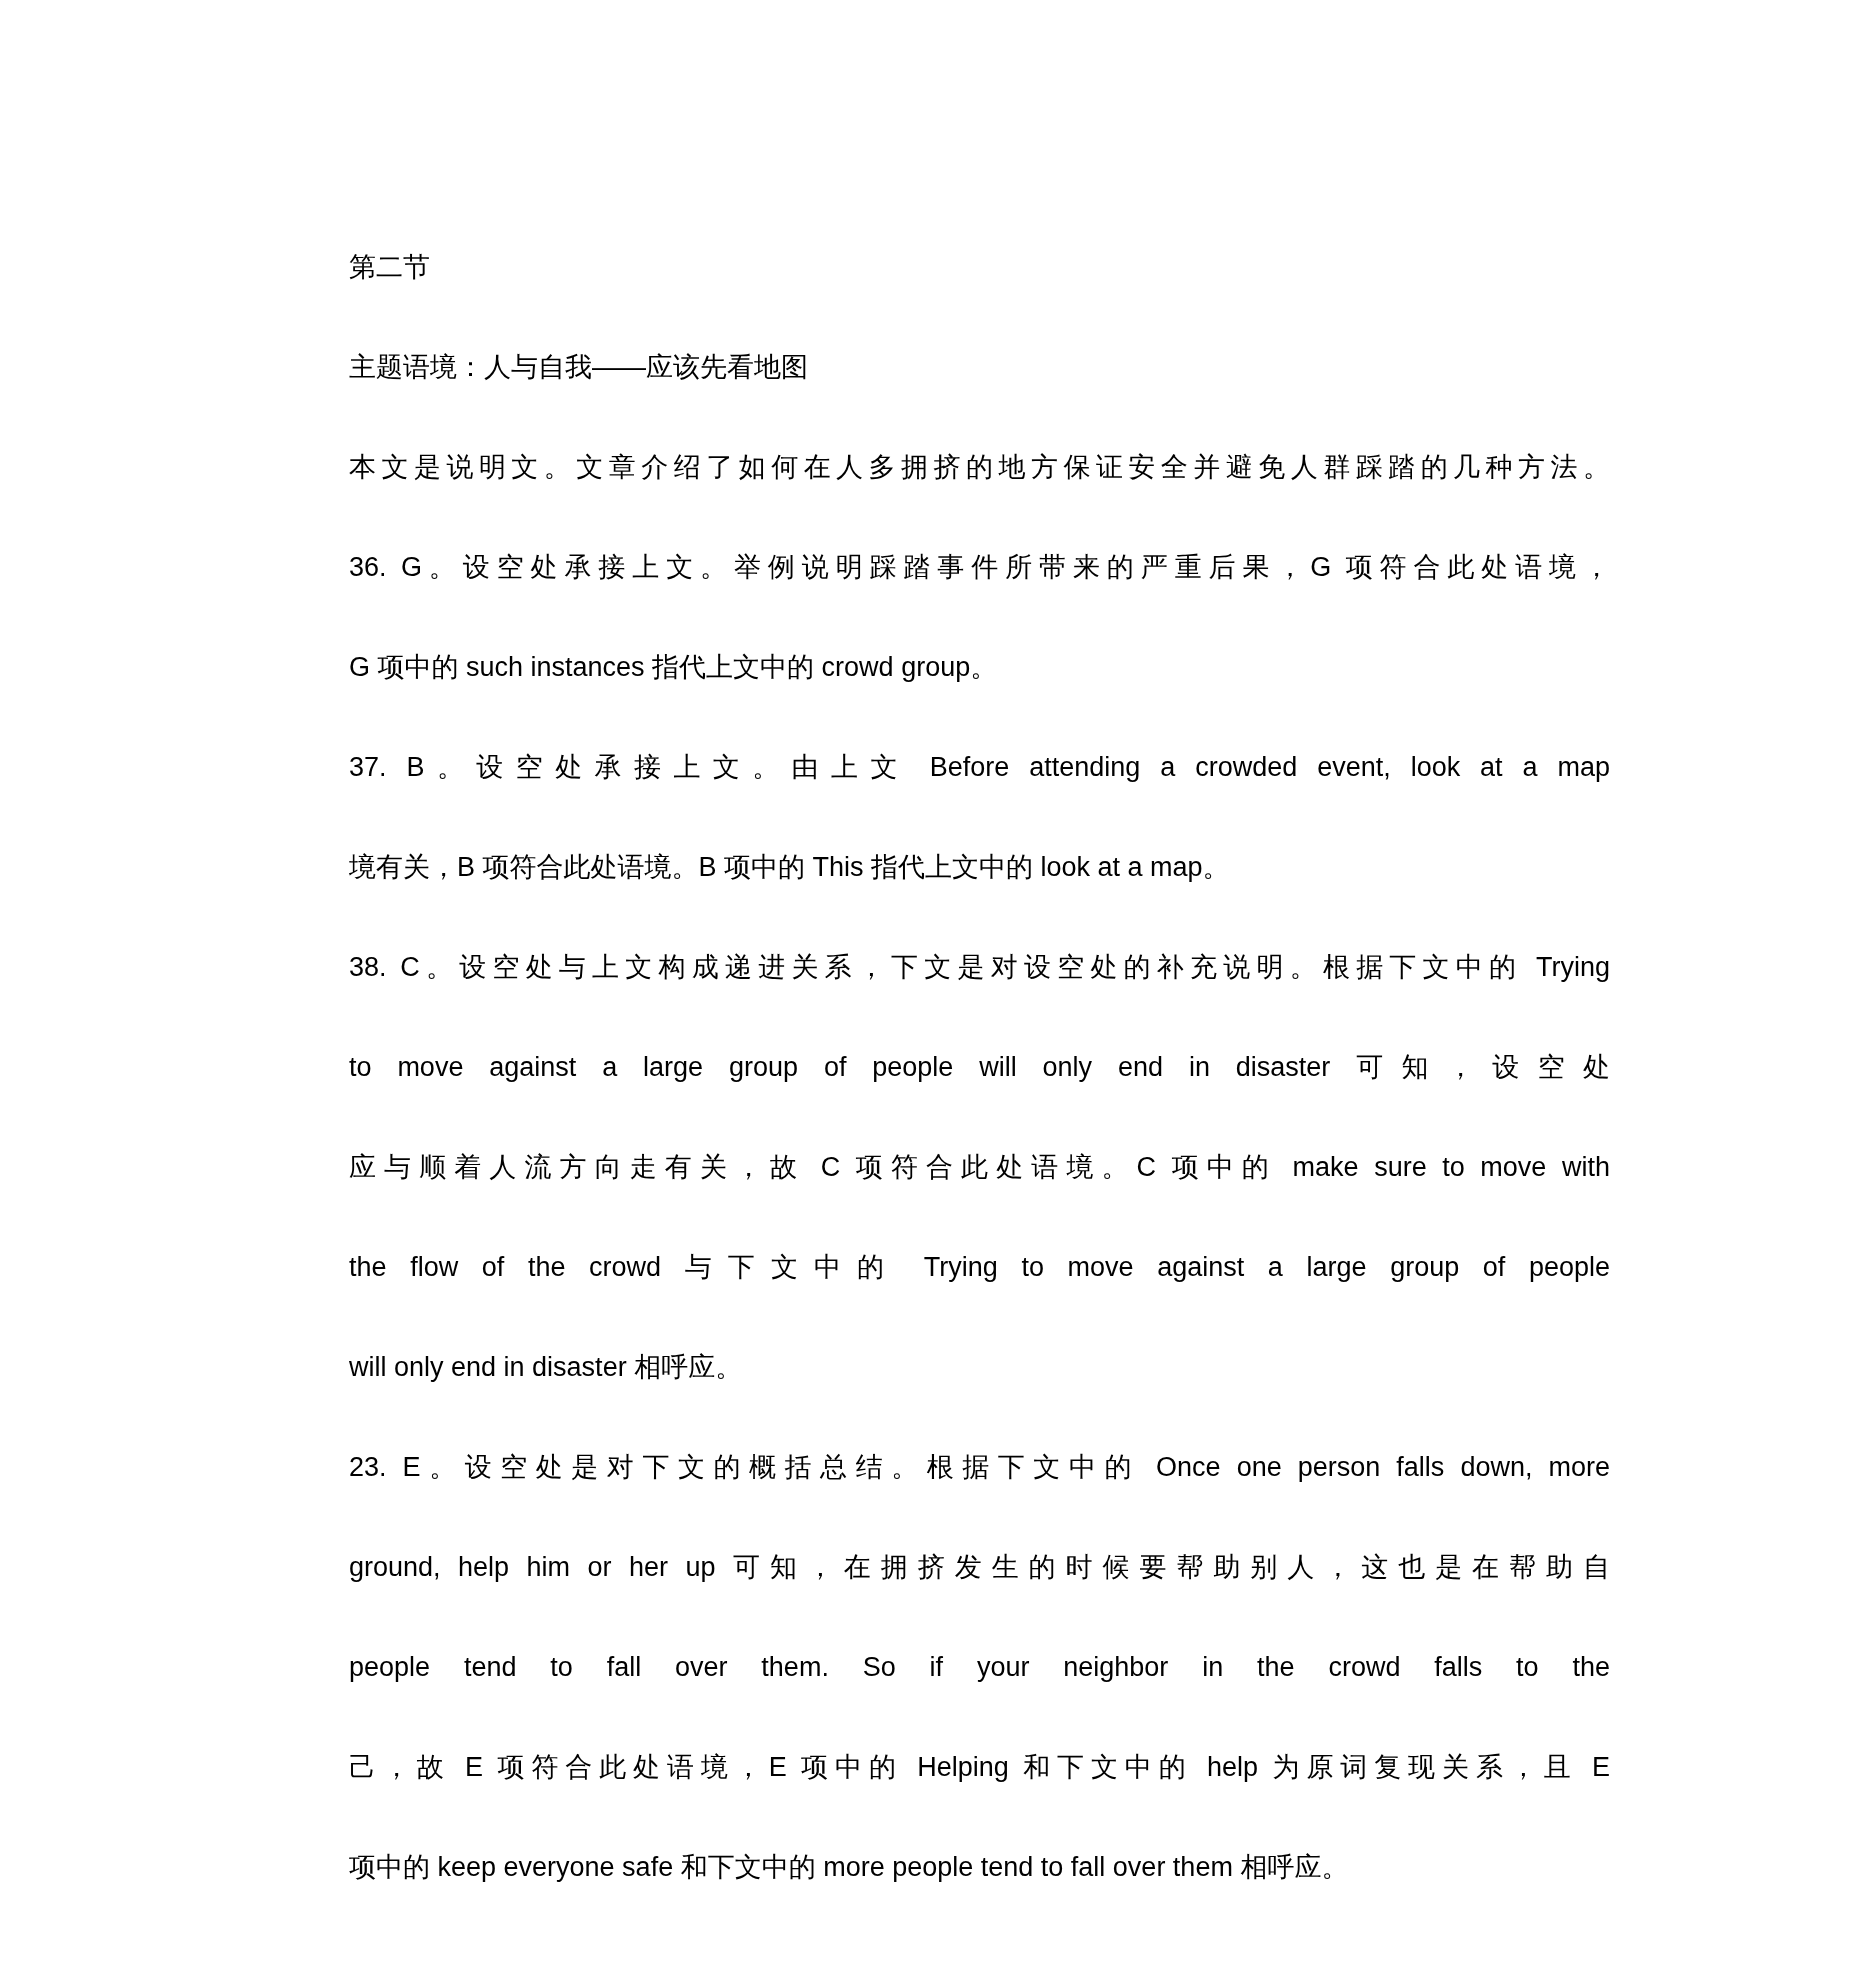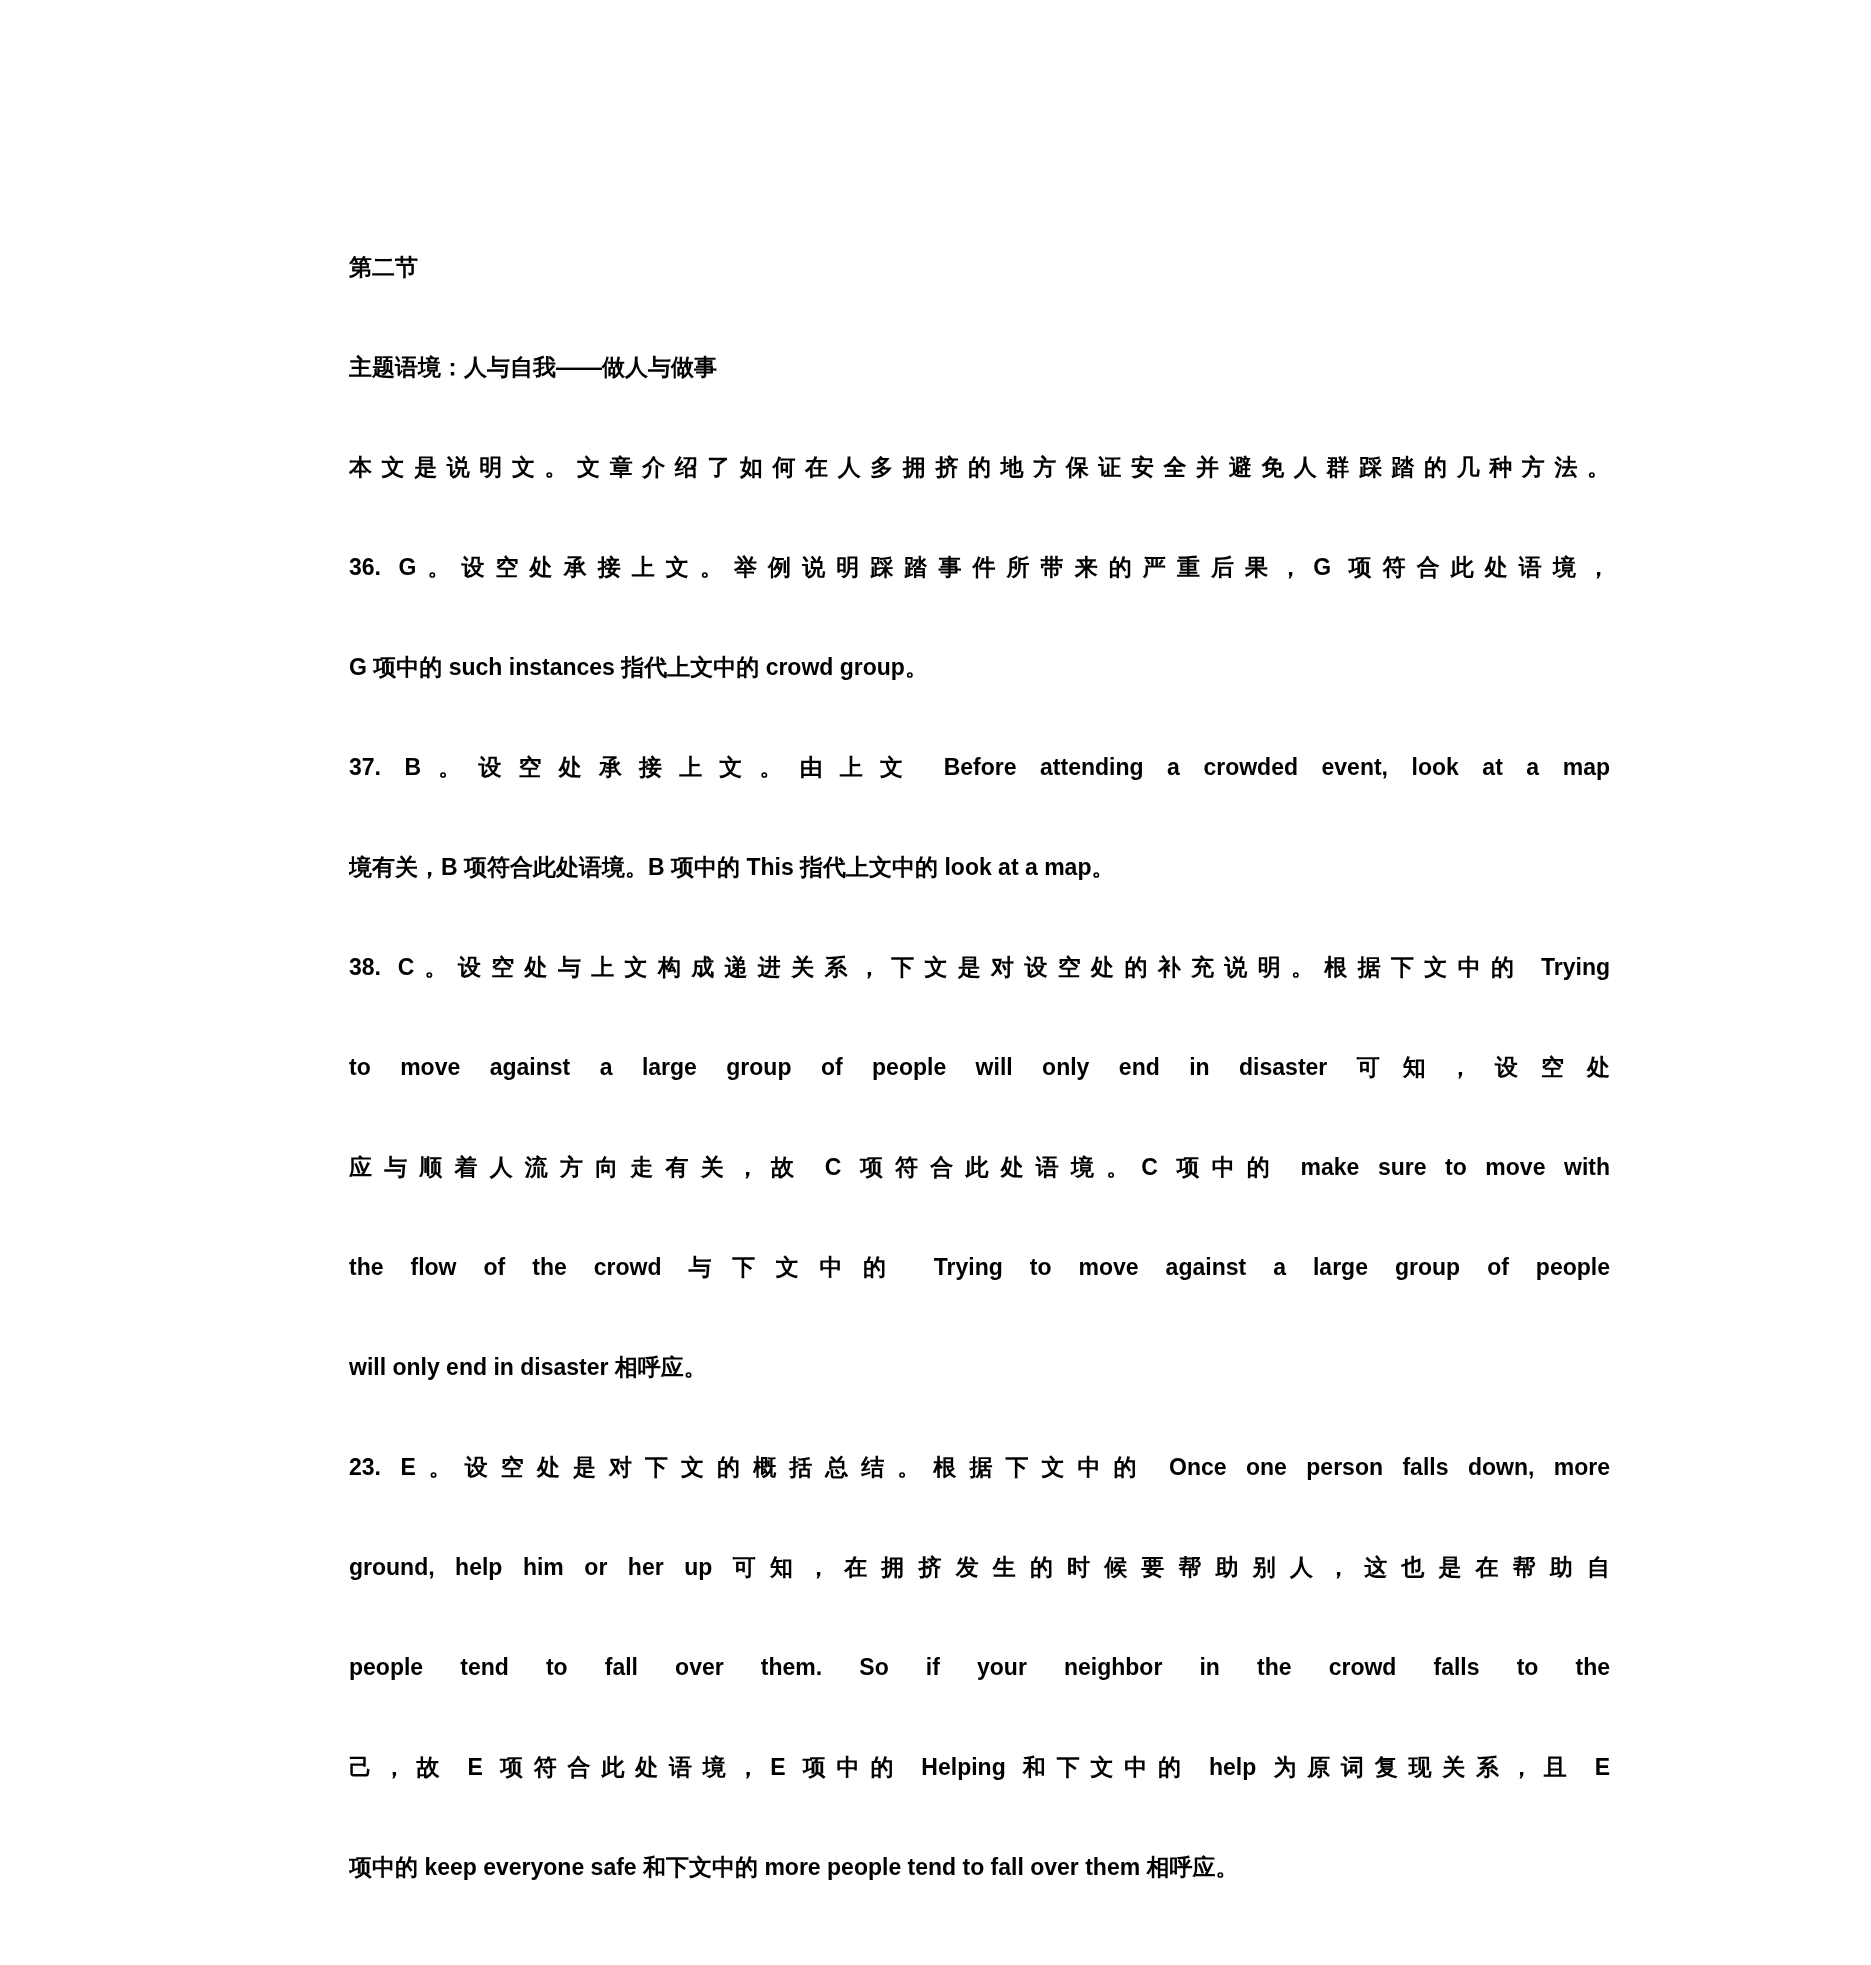--- a/index.html
+++ b/index.html
@@ -17,37 +17,37 @@
   }
   .text-block {
     position: absolute;
     left: 349px;
     top: 217px;
     width: 1261px;
   }
   .line {
     height: 100px;
     line-height: 100px;
-    font-size: 23px;
-    font-weight: 700;
+    font-size: 27px;
+    font-weight: 400;
     overflow: hidden;
     word-break: keep-all;
     text-align: left;
   }
   .fill {
     text-align: justify;
     text-align-last: justify;
   }
 </style>
 </head>
 <body>
 
 <div class="text-block">
   <div class="line">第二节</div>
-  <div class="line">主题语境：人与自我——做人与做事</div>
+  <div class="line">主题语境：人与自我——应该先看地图</div>
   <div class="line fill">本文是说明文。文章介绍了如何在人多拥挤的地方保证安全并避免人群踩踏的几种方法。</div>
   <div class="line fill">36. G。设空处承接上文。举例说明踩踏事件所带来的严重后果，G 项符合此处语境，</div>
   <div class="line">G 项中的 such instances 指代上文中的 crowd group。</div>
   <div class="line fill">37. B。设空处承接上文。由上文 Before attending a crowded event, look at a map</div>
   <div class="line">境有关，B 项符合此处语境。B 项中的 This 指代上文中的 look at a map。</div>
   <div class="line fill">38. C。设空处与上文构成递进关系，下文是对设空处的补充说明。根据下文中的 Trying</div>
   <div class="line fill">to move against a large group of people will only end in disaster 可知，设空处</div>
   <div class="line fill">应与顺着人流方向走有关，故 C 项符合此处语境。C 项中的 make sure to move with</div>
   <div class="line fill">the flow of the crowd 与下文中的 Trying to move against a large group of people</div>
   <div class="line">will only end in disaster 相呼应。</div>

